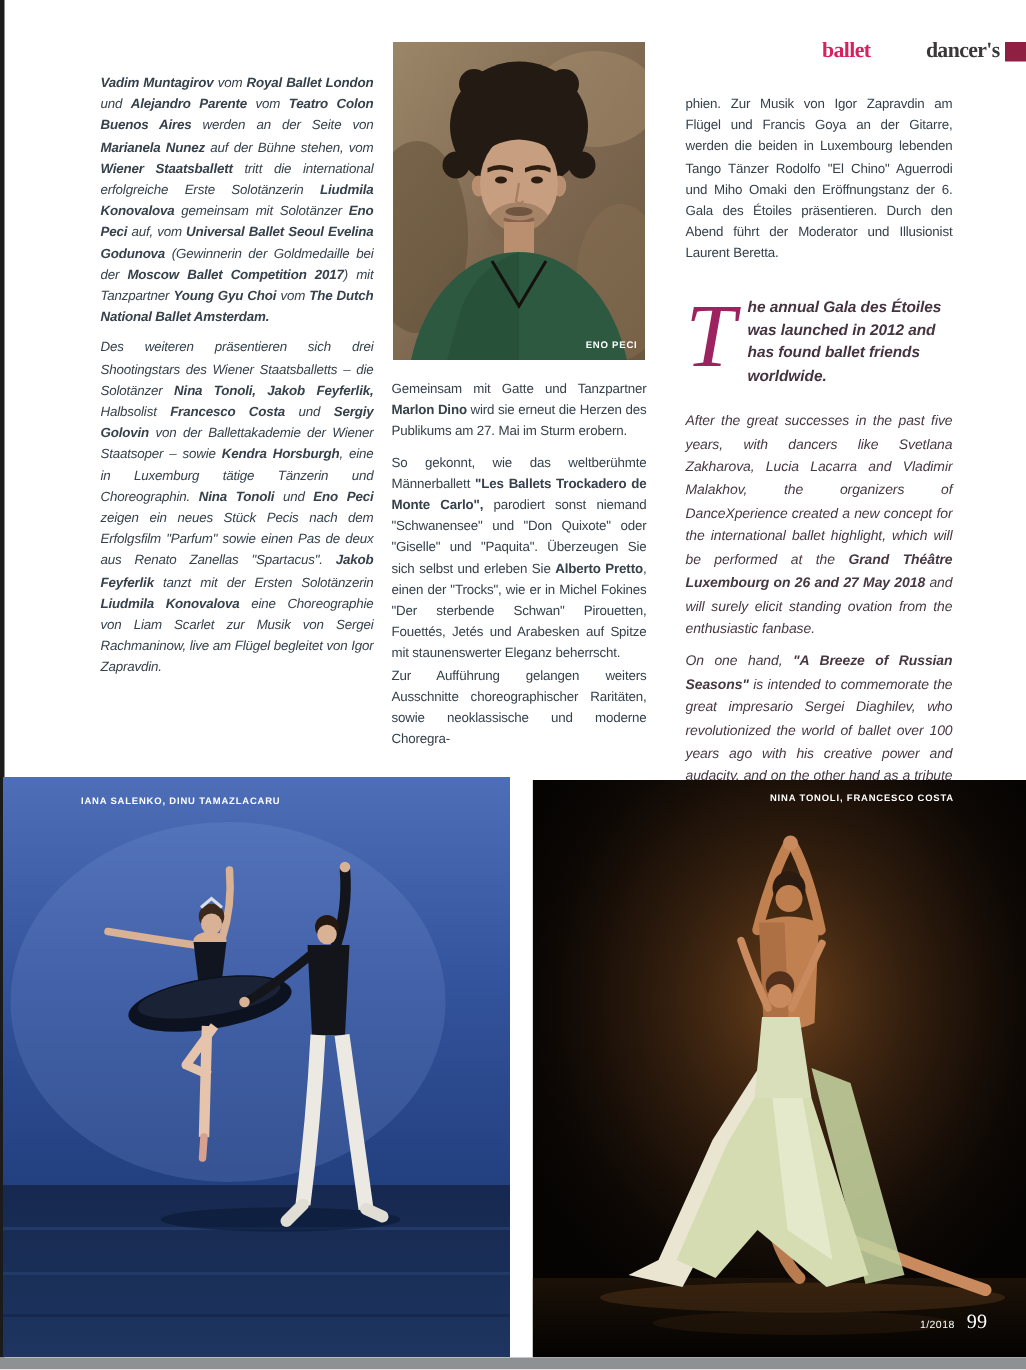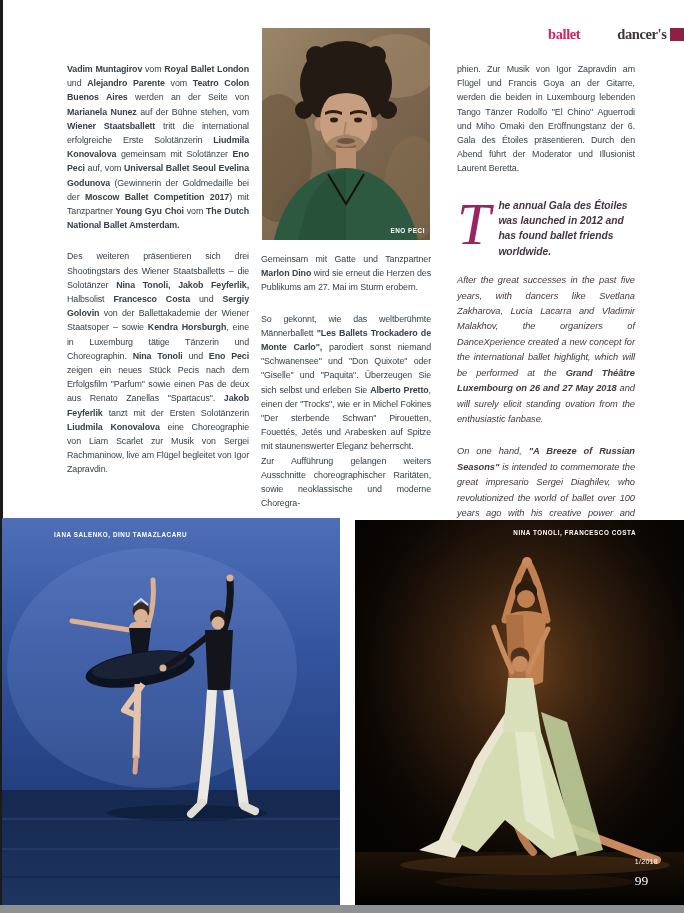--- a/index.html
+++ b/index.html
@@ -10,21 +10,21 @@
 
   
   .brand{position:absolute;top:26px;left:548px;width:136px;height:16px;display:flex;align-items:center;text-align:center;}
   .brand-ballet{font-family:"Liberation Serif",serif;font-weight:700;font-size:14.5px;color:#d6215e;letter-spacing:-0.4px;}
   .brand-dancers{font-family:"Liberation Serif",serif;font-weight:700;font-size:14.5px;color:#3c3738;letter-spacing:-0.4px;padding-left:37px;}
   .brand-bar{flex:1;height:13px;background:#8f2044;margin-left:4px;}
 
   
   .col{position:absolute;text-align:justify;color:#36414b;}
   .col p{margin:0;}
-  .col p + p{margin-top:17px;}
+  .col p + p{margin-top:6px;}
   .col p.tight{margin-top:0;}
   .german{font-size:8.9px;line-height:14.2px;letter-spacing:-0.1px;}
   .b{font-weight:700;}
   .col3{color:#36414b;}
   .eng{font-style:italic;color:#463741;font-size:9.3px;line-height:15.4px;letter-spacing:-0.05px;}
   .intro{margin:22px 0 14px 0;}
   .dropcap{float:left;font-family:"Liberation Serif",serif;font-style:italic;font-size:60px;
            line-height:46px;color:#9c2360;margin:3px 8px 0 0;}
   .intro-text{font-style:italic;font-weight:700;font-size:10.3px;line-height:15.4px;color:#453440;
               text-align:left;letter-spacing:-0.05px;}
@@ -32,21 +32,21 @@
   
   .photo{position:absolute;overflow:hidden;}
   .photo svg{display:block;width:100%;height:100%;}
   .portrait{left:262px;top:28px;width:168px;height:212px;}
   .stage-left{left:2px;top:518px;width:338px;height:387px;}
   .stage-right{left:355px;top:520px;width:329px;height:385px;}
   .photo-label{position:absolute;right:5px;bottom:6px;color:#fff;font-size:6.4px;font-weight:700;letter-spacing:0.5px;}
   .caption{position:absolute;color:#ffffff;font-size:6.3px;font-weight:700;letter-spacing:0.55px;white-space:nowrap;}
   .caption-left{left:52px;top:13px;}
   .caption-right{right:48px;top:9px;}
-  .footer{position:absolute;right:26px;bottom:16px;color:#ffffff;display:flex;align-items:baseline;gap:8px;flex-direction:column;}
+  .footer{position:absolute;right:26px;bottom:16px;color:#ffffff;display:flex;align-items:baseline;gap:8px;}
   .footer-issue{font-size:7px;letter-spacing:0.3px;}
   .footer-page{font-size:13.5px;font-family:"Liberation Serif",serif;}
 </style>
 </head>
 <body>
 
 <div class="page">
   <div class="scan-left"></div>
 
   <div class="brand">
@@ -88,21 +88,21 @@
         <path d="M74,118 Q84,122 94,118" fill="none" stroke="#8a5f4c" stroke-width="2"></path>
         <rect x="74" y="120" width="20" height="26" fill="#b98f70"></rect>
         <path d="M12,212 C22,166 52,140 84,140 C116,140 146,166 156,212 Z" fill="#2d5941"></path>
         <path d="M84,140 C66,146 54,158 46,176 L36,212 L84,212 Z" fill="#244a34" opacity="0.55"></path>
         <path d="M66,146 L84,176 L102,146" fill="none" stroke="#15100c" stroke-width="2"></path>
       </g>
     </svg>
     <span class="photo-label">ENO PECI</span>
   </div>
 
-  <div class="col german" style="left:67px;top:62px;width:182px;height:450px;">
+  <div class="col german" style="left:67px;top:48px;width:182px;height:450px;font-style:italic;">
     <p class="para"><span class="b">Vadim Muntagirov</span><span> vom </span><span class="b">Royal Ballet London</span><span> und </span><span class="b">Alejandro Parente</span><span> vom </span><span class="b">Teatro Colon Buenos Aires</span><span> werden an der Seite von </span><span class="b">Marianela Nunez</span><span> auf der Bühne stehen, vom </span><span class="b">Wiener Staatsballett</span><span> tritt die international erfolgreiche Erste Solotänzerin </span><span class="b">Liudmila Konovalova</span><span> gemeinsam mit Solotänzer </span><span class="b">Eno Peci</span><span> auf, vom </span><span class="b">Universal Ballet Seoul Evelina Godunova</span><span> (Gewinnerin der Goldmedaille bei der </span><span class="b">Moscow Ballet Competition 2017</span><span>) mit Tanzpartner </span><span class="b">Young Gyu Choi</span><span> vom </span><span class="b">The Dutch National Ballet Amsterdam.</span></p>
     <p class="para"><span>Des weiteren präsentieren sich drei Shootingstars des Wiener Staatsballetts – die Solotänzer </span><span class="b">Nina Tonoli, Jakob Feyferlik,</span><span> Halbsolist </span><span class="b">Francesco Costa</span><span> und </span><span class="b">Sergiy Golovin</span><span> von der Ballettakademie der Wiener Staatsoper – sowie </span><span class="b">Kendra Horsburgh</span><span>, eine in Luxemburg tätige Tänzerin und Choreographin. </span><span class="b">Nina Tonoli</span><span> und </span><span class="b">Eno Peci</span><span> zeigen ein neues Stück Pecis nach dem Erfolgsfilm "Parfum" sowie einen Pas de deux aus Renato Zanellas "Spartacus". </span><span class="b">Jakob Feyferlik</span><span> tanzt mit der Ersten Solotänzerin </span><span class="b">Liudmila Konovalova</span><span> eine Choreographie von Liam Scarlet zur Musik von Sergei Rachmaninow, live am Flügel begleitet von Igor Zapravdin.</span></p>
   </div>
 
   <div class="col german" style="left:261px;top:252px;width:170px;height:258px;">
     <p class="para"><span>Gemeinsam mit Gatte und Tanzpartner </span><span class="b">Marlon Dino</span><span> wird sie erneut die Herzen des Publikums am 27. Mai im Sturm erobern.</span></p>
     <p class="para"><span>So gekonnt, wie das weltberühmte Männerballett </span><span class="b">"Les Ballets Trockadero de Monte Carlo",</span><span> parodiert sonst niemand "Schwanensee" und "Don Quixote" oder "Giselle" und "Paquita". Überzeugen Sie sich selbst und erleben Sie </span><span class="b">Alberto Pretto</span><span>, einen der "Trocks", wie er in Michel Fokines "Der sterbende Schwan" Pirouetten, Fouettés, Jetés und Arabesken auf Spitze mit staunenswerter Eleganz beherrscht.</span></p>
     <p class="para tight"><span>Zur Aufführung gelangen weiters Ausschnitte choreographischer Raritäten, sowie neoklassische und moderne Choregra-</span></p>
   </div>
 

